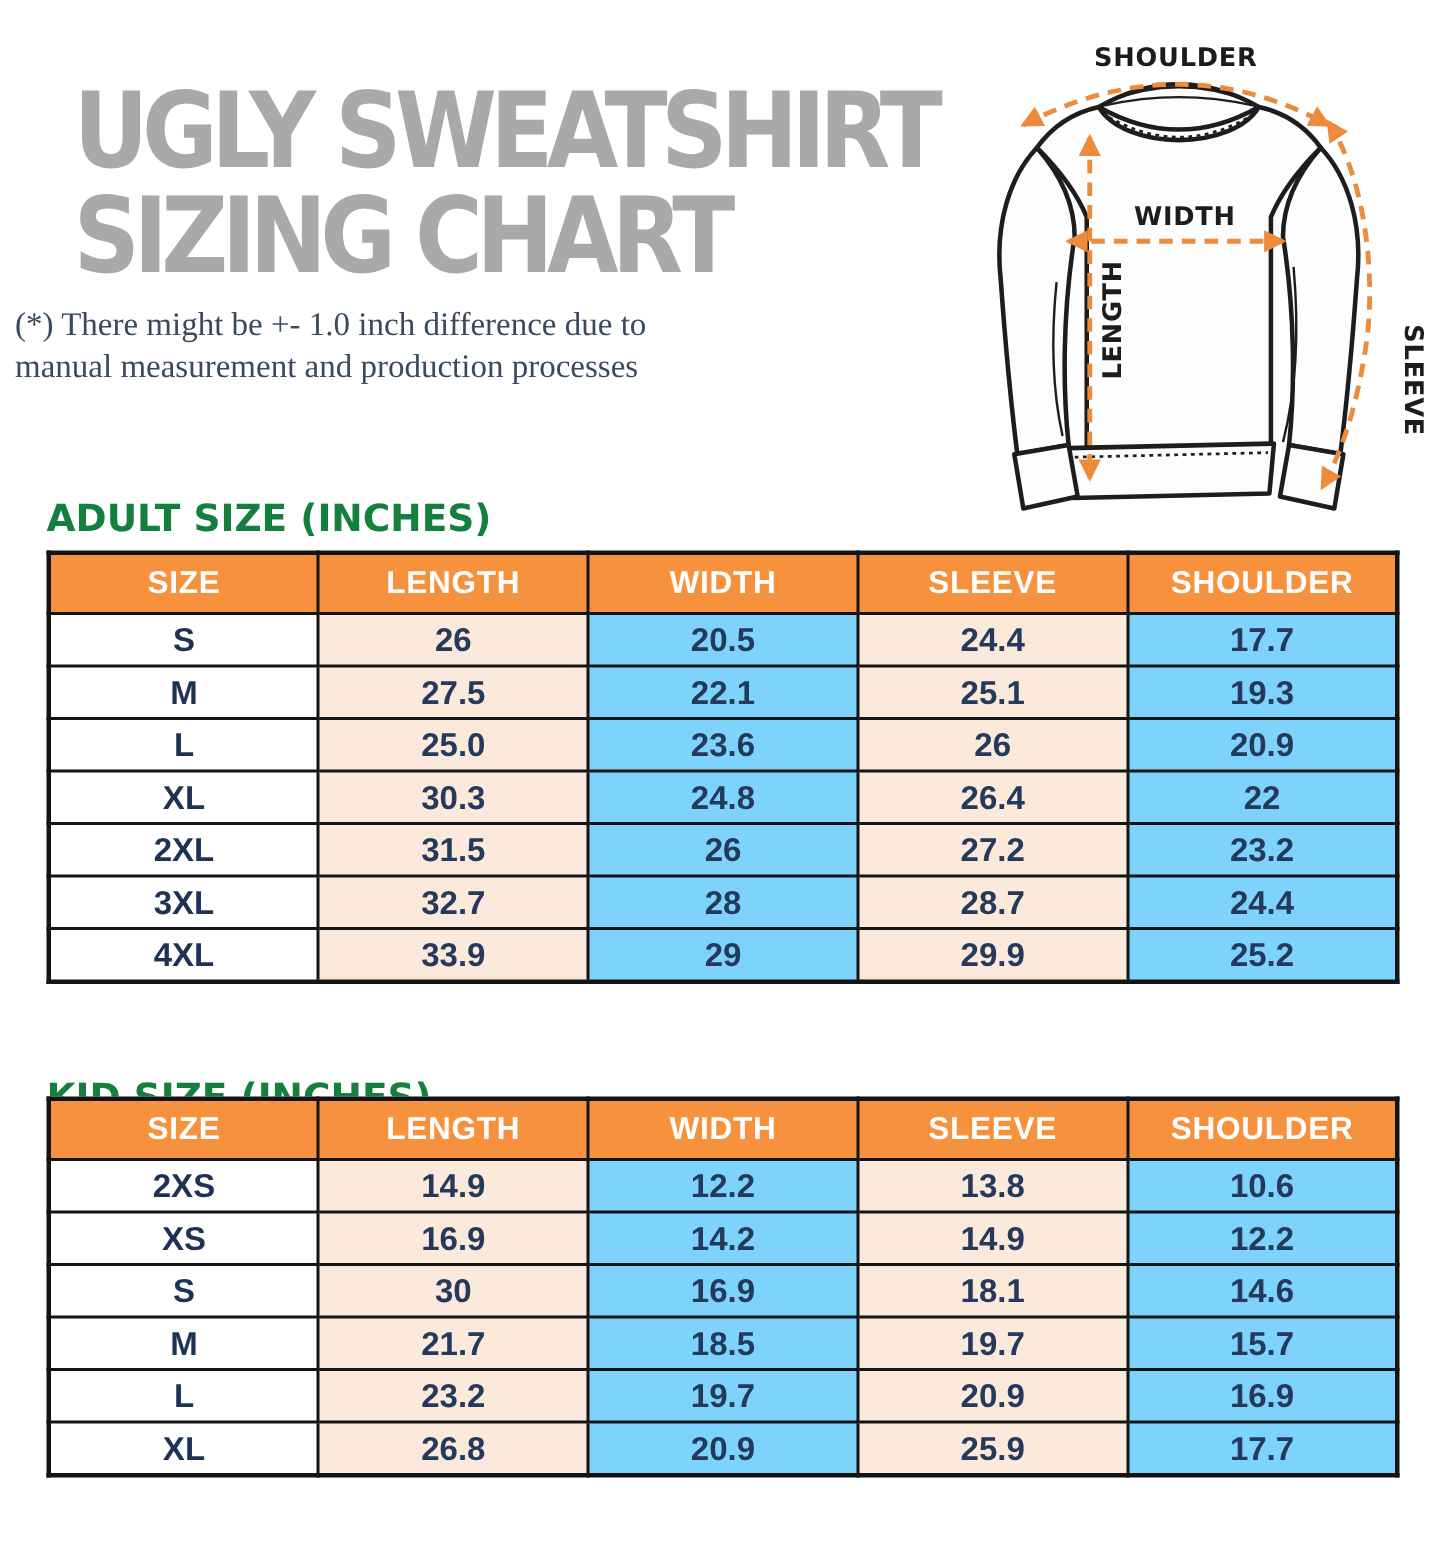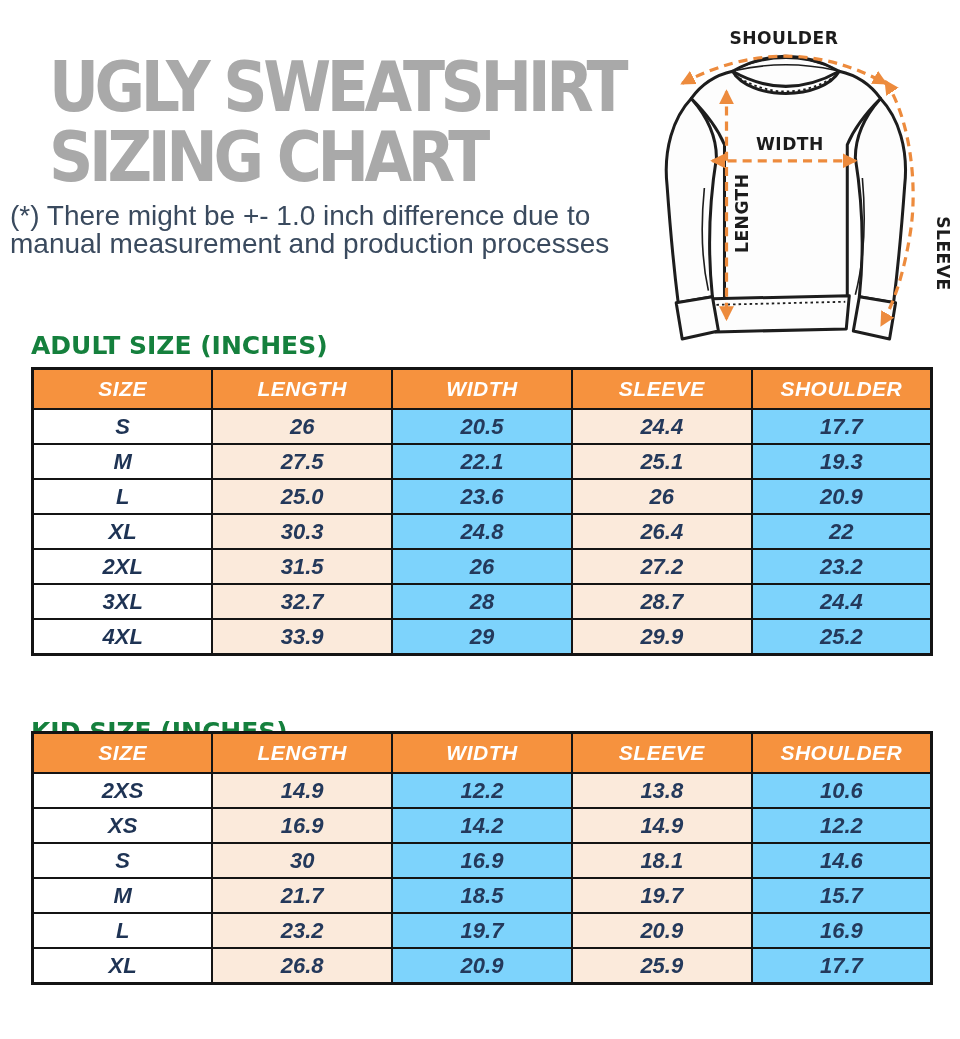--- a/index.html
+++ b/index.html
@@ -10,22 +10,22 @@
   .page{position:absolute;inset:0;}
 
   
   .hero{position:absolute;left:10px;top:52px;width:650px;}
   .title-line{
     font-family:"DejaVu Sans",sans-serif;font-weight:bold;
     font-size:70px;line-height:70px;letter-spacing:-5px;color:#A9A9A9;
     transform:scaleX(0.88);transform-origin:center;white-space:nowrap;
   }
   .disclaimer{
-    margin:10px 0 0 0;font-size:28px;line-height:28px;color:#3A4A5E;
-    font-family:Liberation Sans, sans-serif;
+    margin:10px 0 0 0;font-size:22px;line-height:28px;color:#3A4A5E;
+    font-family:Liberation Serif, serif;
   }
 
   
   .diagram{position:absolute;left:648px;top:16px;width:312px;height:334px;}
   .diagram svg{display:block;width:100%;height:100%;}
   .garment{fill:#fdfdfd;stroke:#1d1d1d;stroke-width:3;stroke-linejoin:round;}
   .detail{fill:none;stroke:#1d1d1d;stroke-width:1.6;}
   .stitch{fill:none;stroke:#1d1d1d;stroke-width:1.8;stroke-dasharray:2.5 3;}
   .m-arrow{fill:none;stroke:#ED8B3D;stroke-width:3.2;stroke-dasharray:9 6;}
   .m-label{font-family:"DejaVu Sans",sans-serif;font-weight:bold;font-size:17px;fill:#1c1c1c;letter-spacing:0.5px;}
@@ -36,21 +36,21 @@
     font-family:"DejaVu Sans",sans-serif;font-weight:bold;
     font-size:25px;color:#15803d;letter-spacing:0px;
   }
   .heading-adult{top:331px;}
   .heading-kid{top:717px;}
 
   
   .size-table{
     position:absolute;left:31px;width:902px;
     border-collapse:collapse;table-layout:fixed;
-    border:3px solid #141414;background:#fff;font-style:italic;
+    border:3px solid #141414;background:#fff;
   }
   .table-adult{top:367px;}
   .table-kid{top:731px;}
   .size-table th{
     background:#F6923E;color:#ffffff;height:36px;
     border:2px solid #141414;font-size:21px;font-weight:bold;
     letter-spacing:0.5px;font-family:"Liberation Sans",sans-serif;
   }
   .size-table td{
     height:31px;border:2px solid #141414;text-align:center;

